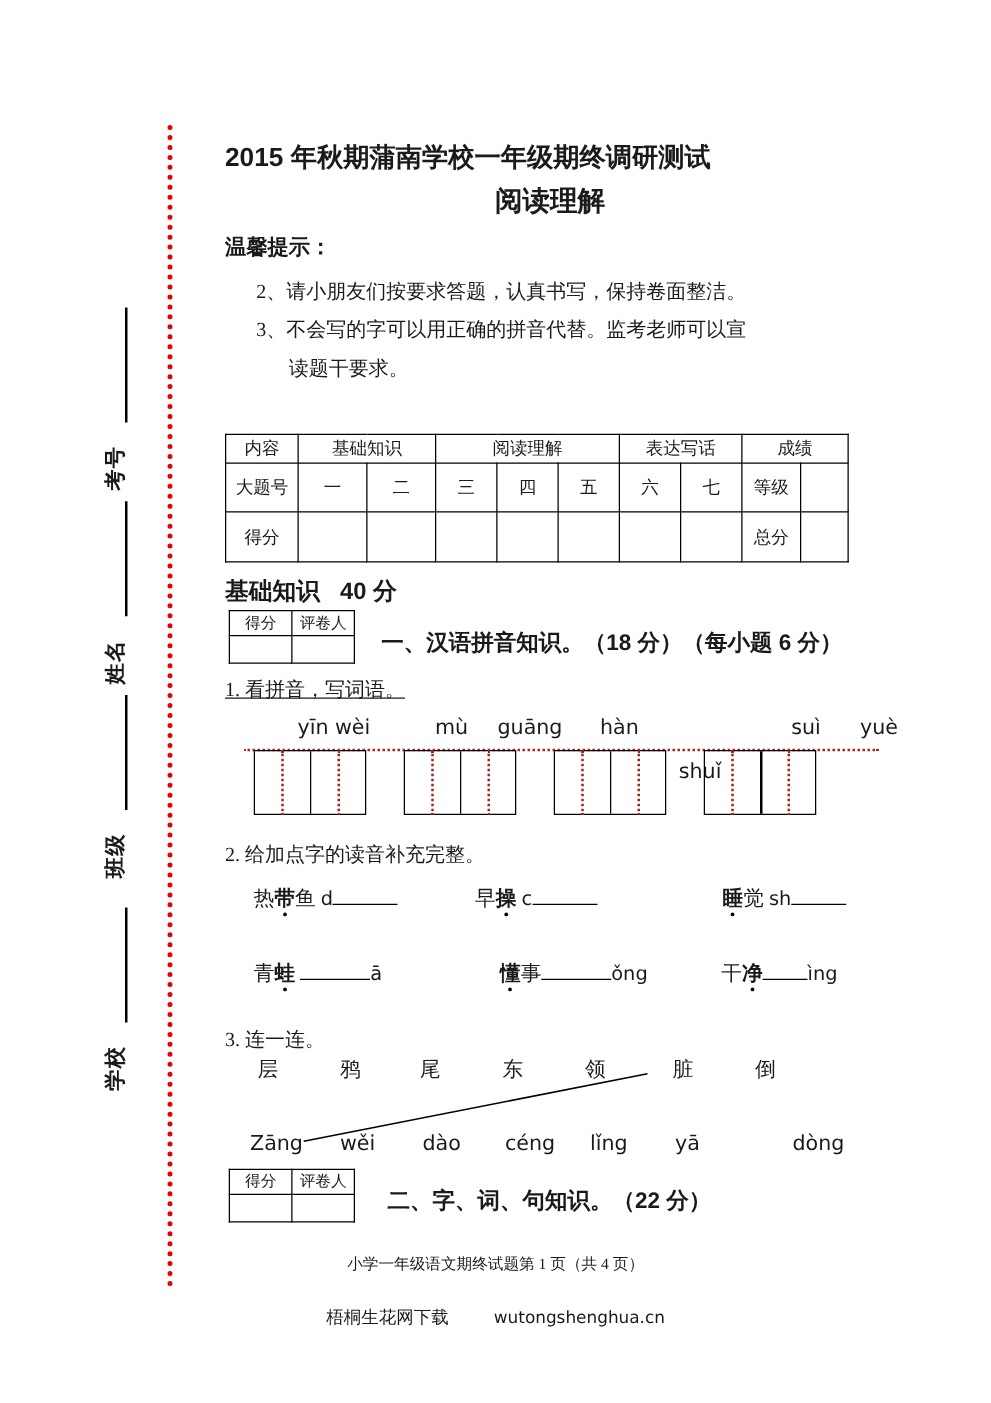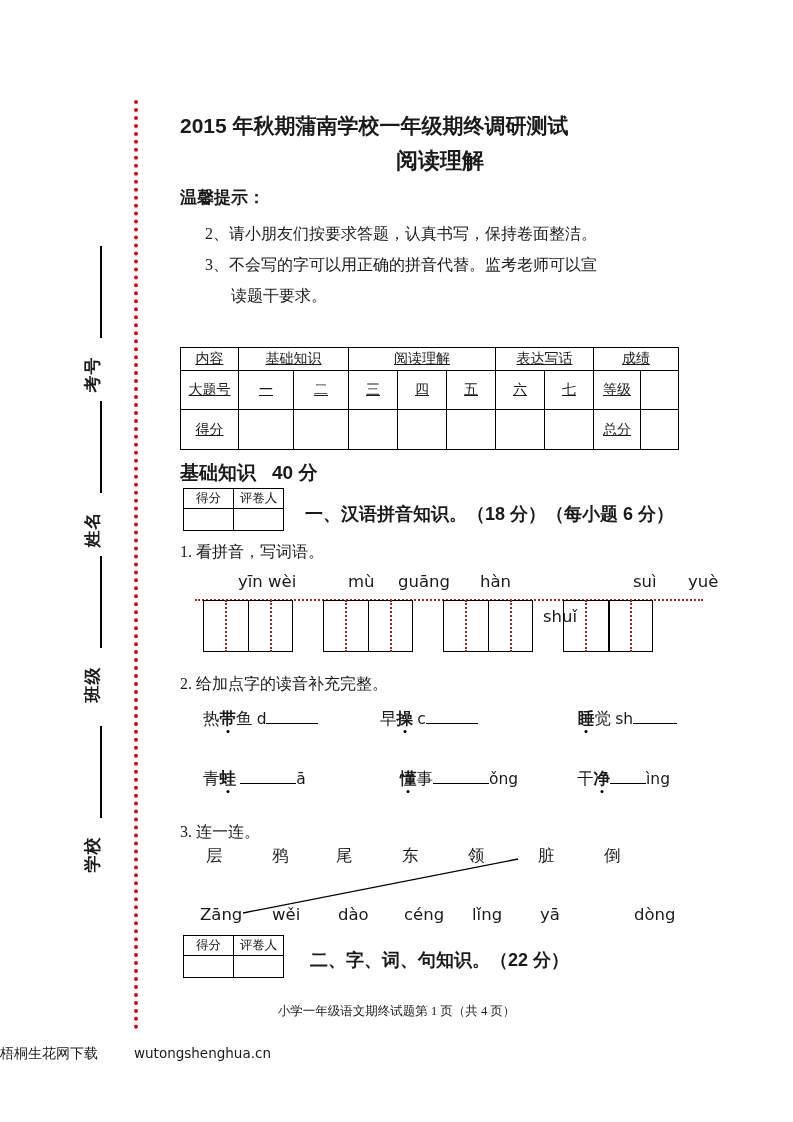--- a/index.html
+++ b/index.html
@@ -75,21 +75,21 @@
   .tips { position: absolute; left: 205px; top: 218px; width: 485px; }
   .tip-line {
     font-size: 16px; line-height: 31px;
     font-family: "Liberation Serif", "DejaVu Serif", serif;
     text-indent: 0;
   }
   .tip-cont { font-size: 16px; line-height: 31px; padding-left: 26px; }
 
   
   table.score { position: absolute; left: 180px; top: 347px;
-    border-collapse: collapse; table-layout: fixed; text-decoration: underline; }
+    border-collapse: collapse; table-layout: fixed; }
   table.score td {
     border: 1px solid #000;
     text-align: center; vertical-align: middle;
     font-size: 14px;
     font-family: "Liberation Serif", "DejaVu Serif", serif;
   }
   table.score tr.r1 td { height: 23px; }
   table.score tr.r2 td { height: 39px; }
   table.score tr.r3 td { height: 40px; }
 
@@ -191,21 +191,21 @@
   svg.match-svg { position: absolute; left: 0; top: 0; pointer-events: none; }
 
   
   .footer1 {
     position: absolute; left: 0; top: 1003px; width: 793px;
     text-align: center; font-size: 12.5px;
     font-family: "Liberation Serif", "DejaVu Serif", serif;
   }
   .footer2 {
     position: absolute; left: 0; top: 1045px; width: 793px;
-    text-align: left; font-size: 14px;
+    text-align: center; font-size: 14px;
     font-family: "Liberation Serif", "DejaVu Serif", serif;
   }
   .footer2 .url {
     font-family: "DejaVu Sans", "Liberation Sans", sans-serif;
     margin-left: 36px; font-size: 13.5px;
   }
 </style>
 </head>
 <body>
 
@@ -288,21 +288,21 @@
       <td>评卷人</td>
     </tr>
     <tr class="b">
       <td></td>
       <td></td>
     </tr>
   </tbody>
     </table>
   <div class="big-q" style="left:305px; top:502px;">一、汉语拼音知识。（18 分）（每小题 6 分）</div>
 
-  <div class="subq" style="left:180px; top:542px;">1. 看拼音，写词语。</div>
+  <div class="subq" style="left:180px; top:542px;text-decoration:underline;">1. 看拼音，写词语。</div>
 
   <div class="pyrow">
     <span class="py" style="left:18px;margin-left:40px;">yīn</span>
     <span class="py" style="left:88px;">wèi</span>
     <span class="py" style="left:168px;">mù</span>
     <span class="py" style="left:218px;">guāng</span>
     <span class="py" style="left:300px;">hàn</span>
     <span class="py" style="left:363px;margin-top:35px;">shuǐ</span>
     <span class="py" style="left:453px;">suì</span>
     <span class="py" style="left:508px;">yuè</span>

